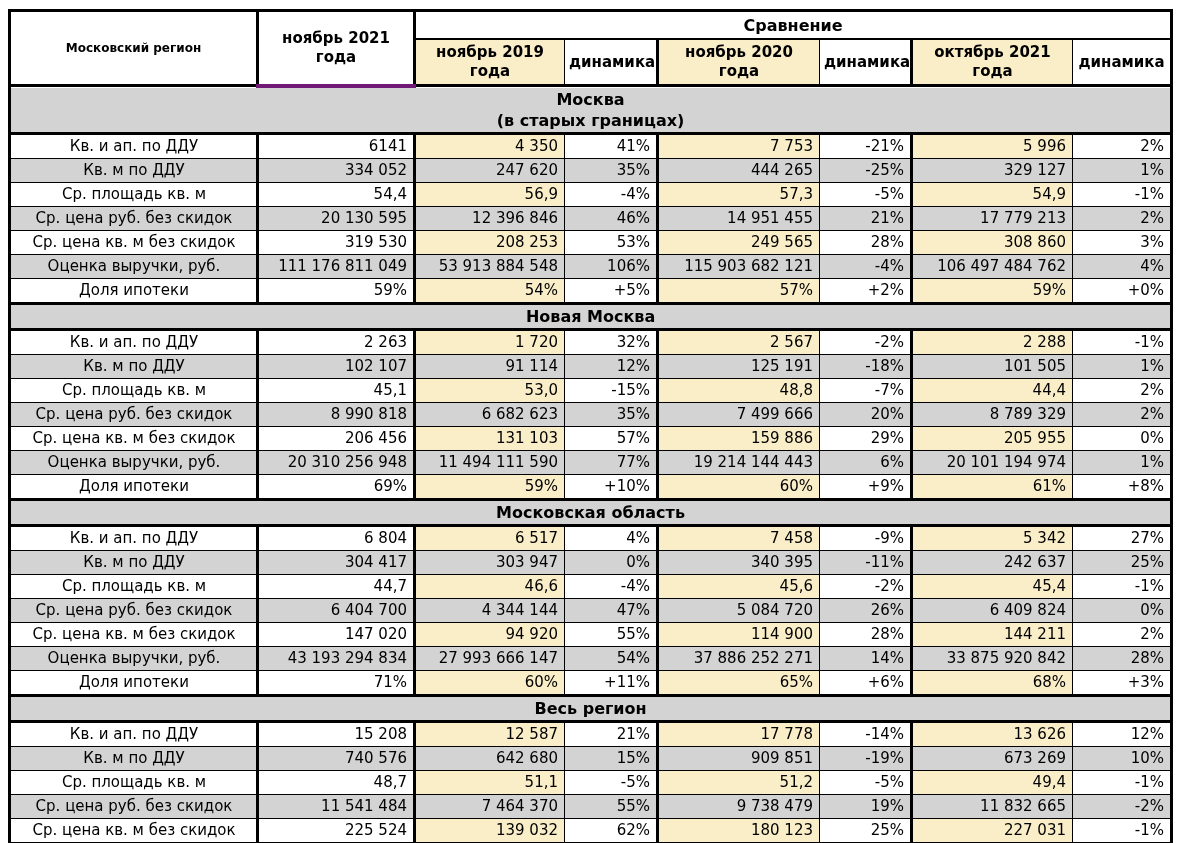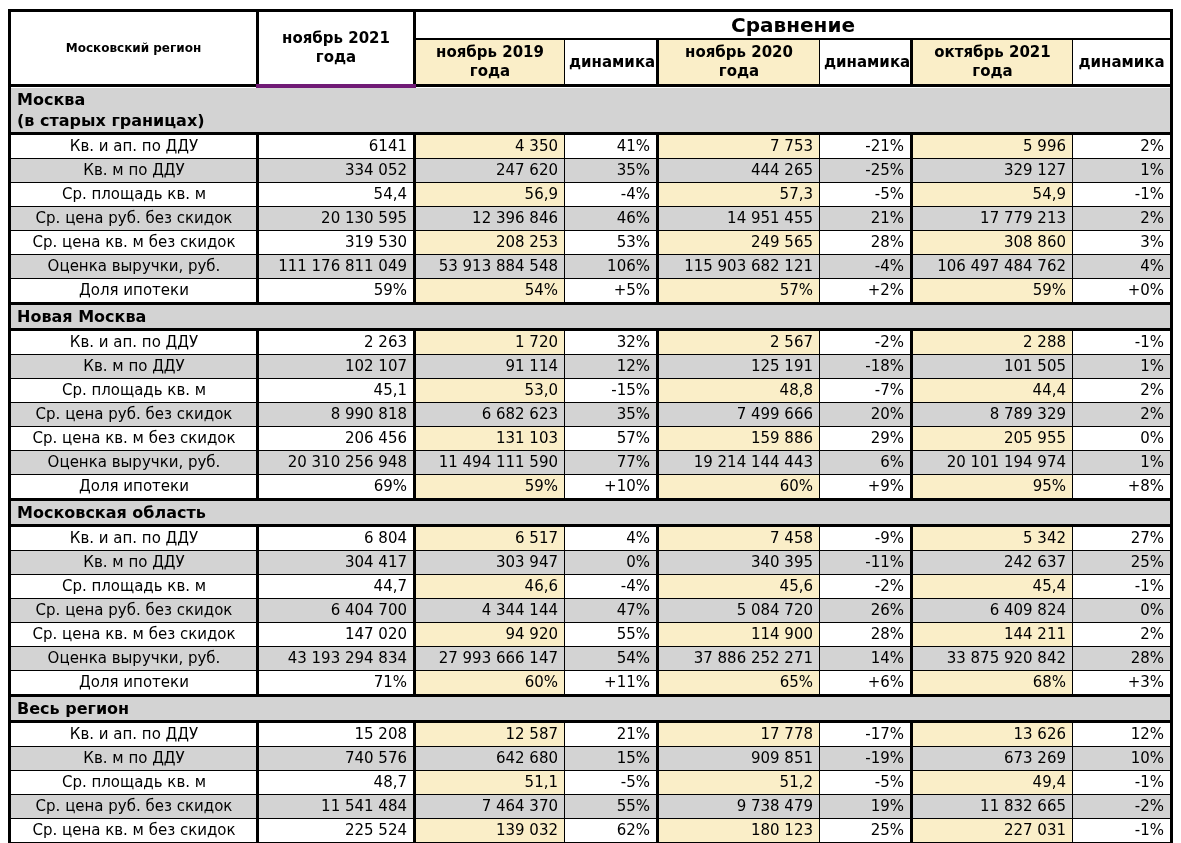--- a/index.html
+++ b/index.html
@@ -11,36 +11,36 @@
   col.c-y1{width:150px;}
   col.c-d1{width:93px;}
   col.c-y2{width:162px;}
   col.c-d2{width:92px;}
   col.c-y3{width:161px;}
   col.c-d3{width:99px;}
   th,td{border:1px solid #000;font-size:15px;overflow:hidden;white-space:nowrap;vertical-align:middle;}
   thead th{font-weight:bold;text-align:center;line-height:19px;white-space:normal;}
   th.corner{border-right:3px solid #000;font-size:12px;}
   th.cur{border-right:3px solid #000;border-bottom:4px solid #701a75;}
-  th.cmp{border-bottom:2px solid #000;height:24px;font-size:20px;margin-left:25px;}
+  th.cmp{border-bottom:2px solid #000;height:24px;font-size:16px;margin-left:25px;}
   #subheader-row th{height:44px;border-bottom:3px solid #000;padding:0 4px;}
   #subheader-row th.h-year{background:var(--hl);border-right:1px solid #000;}
   #subheader-row th.h-dyn{border-right:3px solid #000;}
   #subheader-row th.h-dyn:last-child{border-right:none;}
   tbody td{height:21px;line-height:19px;padding:1px 5px;}
   td.lbl{text-align:center;border-right:3px solid #000;padding-left:6px;}
   td.num{text-align:right;padding-right:6px;}
   td.v-cur{border-right:3px solid #000;}
   td.v-year{border-right:1px solid #000;}
   td.v-dyn{border-right:3px solid #000;}
   td.v-dyn.last{border-right:none;}
   tr.g td{background:var(--band);}
   tr.w td.v-year{background:var(--hl);}
   tr.section td{background:var(--band);border-top:3px solid #000;border-bottom:3px solid #000;
-    font-weight:bold;font-size:16px;text-align:left;padding:1px 6px;line-height:21px;}
+    font-weight:bold;font-size:16px;text-align:center;padding:1px 6px;line-height:21px;}
 </style>
 </head>
 <body>
 
 <div class="wrap">
   <table>
     <colgroup>
       <col class="c-label">
         <col class="c-cur">
       <col class="c-y1">
@@ -207,21 +207,21 @@
           <td class="num v-year">20 101 194 974</td>
           <td class="num v-dyn last">1%</td>
         </tr>
         <tr class="w">
           <td class="lbl">Доля ипотеки</td>
           <td class="num v-cur">69%</td>
           <td class="num v-year">59%</td>
           <td class="num v-dyn">+10%</td>
           <td class="num v-year">60%</td>
           <td class="num v-dyn">+9%</td>
-          <td class="num v-year">95%</td>
+          <td class="num v-year">61%</td>
           <td class="num v-dyn last">+8%</td>
         </tr>
         <tr class="section">
           <td colspan="8">
             <div>Московская область</div>
           </td>
         </tr>
         <tr class="w">
           <td class="lbl">Кв. и ап. по ДДУ</td>
           <td class="num v-cur">6 804</td>
@@ -296,21 +296,21 @@
           <td colspan="8">
             <div>Весь регион</div>
           </td>
         </tr>
         <tr class="w">
           <td class="lbl">Кв. и ап. по ДДУ</td>
           <td class="num v-cur">15 208</td>
           <td class="num v-year">12 587</td>
           <td class="num v-dyn">21%</td>
           <td class="num v-year">17 778</td>
-          <td class="num v-dyn">-17%</td>
+          <td class="num v-dyn">-14%</td>
           <td class="num v-year">13 626</td>
           <td class="num v-dyn last">12%</td>
         </tr>
         <tr class="g">
           <td class="lbl">Кв. м по ДДУ</td>
           <td class="num v-cur">740 576</td>
           <td class="num v-year">642 680</td>
           <td class="num v-dyn">15%</td>
           <td class="num v-year">909 851</td>
           <td class="num v-dyn">-19%</td>

